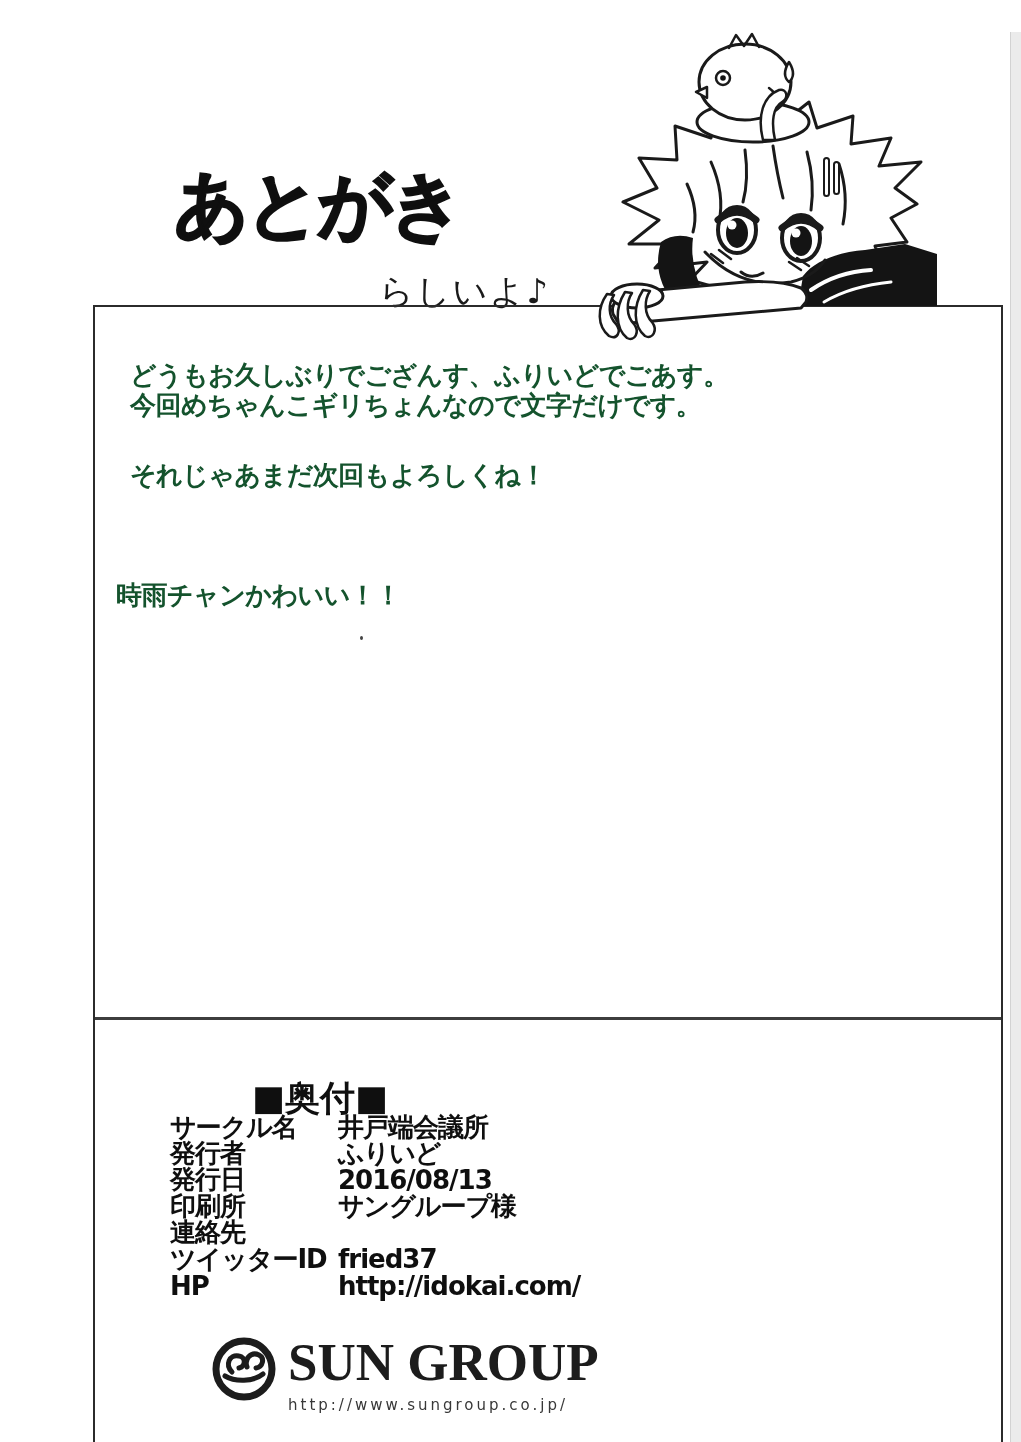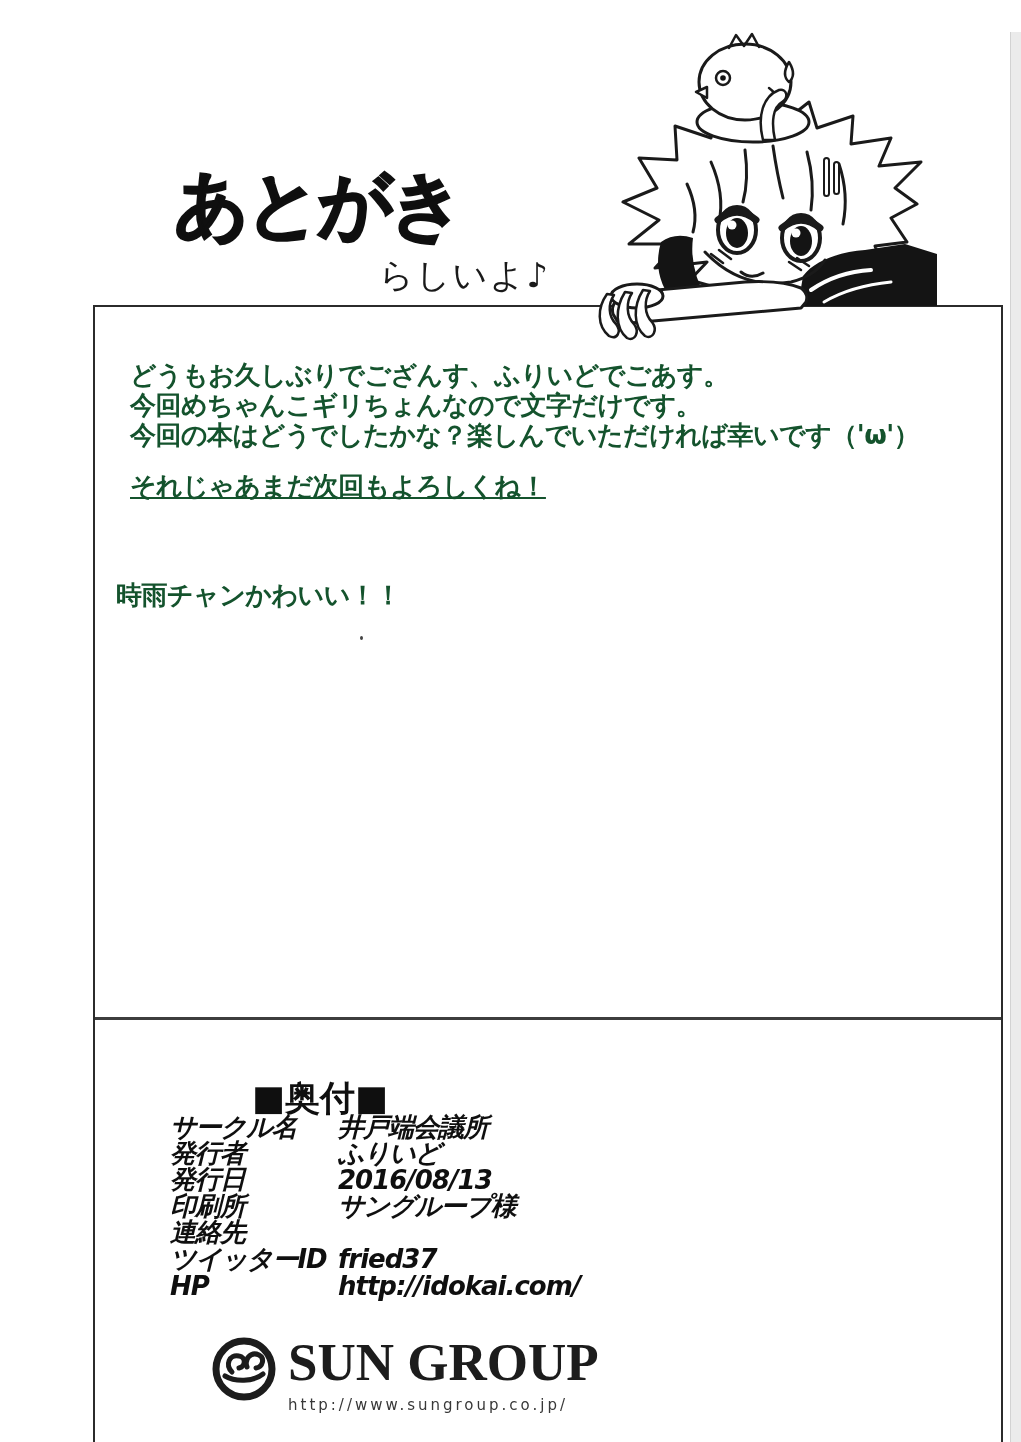--- a/index.html
+++ b/index.html
@@ -8,45 +8,45 @@
     font-family:"DejaVu Sans", sans-serif; color:#111; overflow:hidden;margin-top:32px;
   }
   .abs { position:absolute; }
 
   .title {
     left:174px; top:124px; font-size:74px; font-weight:900;
     letter-spacing:-4px; color:#0f0f0f; -webkit-text-stroke:2px #0f0f0f;
     white-space:nowrap;
   }
   .subtitle {
-    left:379px; top:221px; font-size:34px; font-weight:400;
+    left:379px; top:237px; font-size:34px; font-weight:400;
     letter-spacing:2px; color:#1a1a1a; white-space:nowrap;
   }
 
   .character { left:595px; top:0; width:350px; height:340px; z-index:3; }
 
   .main-box {
     left:93px; top:273px; width:906px; height:1141px;
     border:2px solid #2b2b2b; z-index:1;
   }
   .divider {
     position:absolute; left:0; top:710px; width:100%; height:3px; background:#3d3d3d;
   }
 
   .aw-block { z-index:2; font-size:26px; font-weight:700; letter-spacing:-0.5px;
     line-height:30px; white-space:nowrap; color:#14532d; }
   .aw-b1 { left:130px; top:328px; }
-  .aw-b2 { left:130px; top:439px;text-decoration:underline; }
+  .aw-b2 { left:130px; top:428px; }
   .aw-b3 { left:116px; top:548px; }
 
   .speck { left:360px; top:604px; width:3px; height:4px; background:#444; border-radius:50%; }
 
   .colo-heading { left:252px; top:1043px; font-size:35px; font-weight:900;
     letter-spacing:0px; color:#0f0f0f; }
-  .colo-table { left:170px; top:1082px; z-index:2;font-style:italic; }
+  .colo-table { left:170px; top:1082px; z-index:2; }
   .colo-row { display:flex; align-items:center; height:26.4px;
     font-size:26px; font-weight:800; letter-spacing:-1px; color:#0f0f0f; white-space:nowrap; }
   .colo-label { width:168px; flex:0 0 168px; }
   .colo-value { }
 
   .sun-emblem { left:211px; top:1304px; width:66px; height:66px; }
   .sun-name { left:288px; top:1300px; font-family:"Liberation Serif", serif;
     font-size:53px; font-weight:700; letter-spacing:0px; color:#1c1c1c; white-space:nowrap;text-align:right; }
   .sun-url { left:288px; top:1364px; font-size:15px; font-weight:500;
     letter-spacing:3px; color:#383838; white-space:nowrap; }
@@ -121,21 +121,20 @@
     </g>
   </svg>
 
   <div class="abs main-box">
     <div class="divider"></div>
   </div>
 
   <div class="abs aw-block aw-b1">
     <div>どうもお久しぶりでござんす、ふりいどでごあす。</div>
     <div>今回めちゃんこギリちょんなので文字だけです。</div>
-    <div>今回の本はどうでしたかな？楽しんでいただければ幸いです（'ω'）</div>
   </div>
   <div class="abs aw-block aw-b2">
     <div>それじゃあまだ次回もよろしくね！</div>
   </div>
   <div class="abs aw-block aw-b3">
     <div>時雨チャンかわいい！！</div>
   </div>
 
   <div class="abs speck"></div>
 

